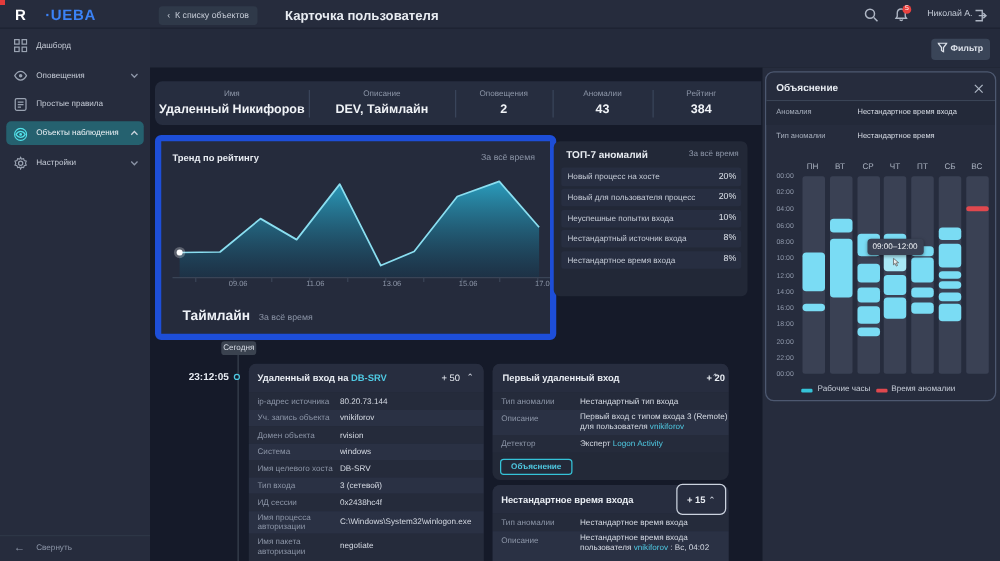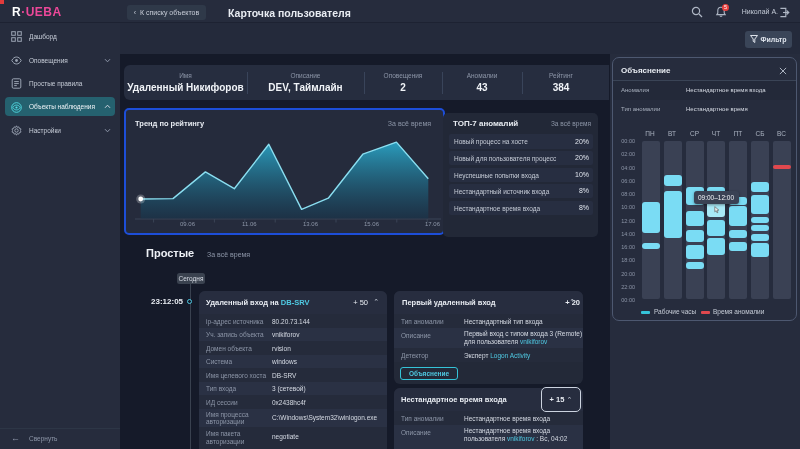--- a/index.html
+++ b/index.html
@@ -7,21 +7,21 @@
     font-family:"Liberation Sans", sans-serif; }
   .abs { position:absolute; }
   body { position:relative; }
   .cyan { color:#4fc9e2; }
 </style>
 </head>
 <body>
 
 <div class="abs" style="left:0;top:0;width:800px;height:23px;background:#262c3d;border-bottom:1px solid #1d2232;"></div>
 <div class="abs" style="left:0;top:0;width:4px;height:4px;background:#e23b3b;"></div>
-<div class="abs" style="left:12px;top:5px;font-size:12px;font-weight:bold;color:#fff;letter-spacing:.5px;">R<span style="color:#ec4899;">·UEBA</span></div>
+<div class="abs" style="left:12px;top:5px;font-size:12px;font-weight:bold;color:#fff;letter-spacing:.5px;">R<span style="color:#3b82f6;margin-left:15px;">·UEBA</span></div>
 
 <div class="abs" style="left:127px;top:5px;width:79px;height:15px;background:#2f3949;border-radius:3px;color:#c7cdd8;font-size:7px;line-height:15px;text-align:center;">‹&nbsp; К списку объектов</div>
 <div class="abs" style="left:228px;top:7px;font-size:10.5px;font-weight:bold;color:#e8ecf2;">Карточка пользователя</div>
 
 <svg class="abs" style="left:691px;top:6px;" width="12" height="12" viewBox="0 0 12 12">
     <circle cx="5" cy="5" r="3.6" fill="none" stroke="#aeb6c4" stroke-width="1.2"></circle>
     <line x1="8" y1="8" x2="11" y2="11" stroke="#aeb6c4" stroke-width="1.2"></line>
   </svg>
 <svg class="abs" style="left:715px;top:6px;" width="12" height="12" viewBox="0 0 12 12">
     <path d="M6 1.2 C3.8 1.2 2.8 2.8 2.8 4.6 L2.8 7 L1.8 8.6 L10.2 8.6 L9.2 7 L9.2 4.6 C9.2 2.8 8.2 1.2 6 1.2 Z" fill="none" stroke="#aeb6c4" stroke-width="1.1"></path>
@@ -101,21 +101,21 @@
   <div class="abs" style="left:123px;top:7px;width:117px;text-align:center;font-size:6.5px;color:#8d96a8;">Описание</div>
   <div class="abs" style="left:123px;top:17px;width:117px;text-align:center;font-size:10px;font-weight:bold;color:#f0f3f7;">DEV, Таймлайн</div>
   <div class="abs" style="left:240px;top:7px;width:78px;text-align:center;font-size:6.5px;color:#8d96a8;">Оповещения</div>
   <div class="abs" style="left:240px;top:17px;width:78px;text-align:center;font-size:10px;font-weight:bold;color:#f0f3f7;">2</div>
   <div class="abs" style="left:318px;top:7px;width:80px;text-align:center;font-size:6.5px;color:#8d96a8;">Аномалии</div>
   <div class="abs" style="left:318px;top:17px;width:80px;text-align:center;font-size:10px;font-weight:bold;color:#f0f3f7;">43</div>
   <div class="abs" style="left:398px;top:7px;width:78px;text-align:center;font-size:6.5px;color:#8d96a8;">Рейтинг</div>
   <div class="abs" style="left:398px;top:17px;width:78px;text-align:center;font-size:10px;font-weight:bold;color:#f0f3f7;">384</div>
 </div>
 
-<div class="abs" style="left:124px;top:108px;width:321px;height:127px;background:#252b3c;border:2px solid #1d4ed8;border-radius:5px;overflow:hidden;">
+<div class="abs" style="left:124px;top:108px;width:321px;height:164px;background:#252b3c;border:5px solid #1d4ed8;border-radius:5px;overflow:hidden;">
   <div class="abs" style="left:9px;top:9px;font-size:7.5px;font-weight:bold;color:#e8ecf2;">Тренд по рейтингу</div>
   <div class="abs" style="right:12px;top:10px;font-size:7px;color:#8d96a8;">За всё время</div>
   <svg class="abs" style="left:0;top:0;" width="318" height="124" viewBox="0 0 318 124">
     <defs>
       <linearGradient id="cg" x1="0" y1="0" x2="0" y2="1">
         <stop offset="0" stop-color="#2ba3c4" stop-opacity="0.95"></stop>
         <stop offset="1" stop-color="#17374e" stop-opacity="0.55"></stop>
       </linearGradient>
     </defs>
     <line x1="9" y1="109" x2="315" y2="109" stroke="#3a4456" stroke-width="1"></line>
@@ -159,21 +159,21 @@
   <div class="abs" style="left:6px;top:70.9px;width:144px;height:14.5px;background:#272e41;border-radius:2px;">
       <span class="abs" style="left:5px;top:4px;font-size:6.5px;color:#c6ccd7;">Нестандартный источник входа</span>
       <span class="abs" style="right:4px;top:3.5px;font-size:7px;color:#dfe4ec;">8%</span>
     </div>
   <div class="abs" style="left:6px;top:87.7px;width:144px;height:14.5px;background:#272e41;border-radius:2px;">
       <span class="abs" style="left:5px;top:4px;font-size:6.5px;color:#c6ccd7;">Нестандартное время входа</span>
       <span class="abs" style="right:4px;top:3.5px;font-size:7px;color:#dfe4ec;">8%</span>
     </div>
 </div>
 
-<div class="abs" style="left:146px;top:247px;font-size:11px;font-weight:bold;color:#eef1f6;">Простые</div>
+<div class="abs" style="left:146px;top:247px;font-size:11px;font-weight:bold;color:#eef1f6;">Таймлайн</div>
 <div class="abs" style="left:207px;top:251px;font-size:7px;color:#8d96a8;">За всё время</div>
 <div class="abs" style="left:177px;top:273px;width:28px;height:11px;background:#3a424f;border-radius:2.5px;color:#d6dbe4;font-size:6.5px;line-height:11px;text-align:center;">Сегодня</div>
 <div class="abs" style="left:190px;top:284px;width:1px;height:165px;background:#39414f;"></div>
 <div class="abs" style="left:151px;top:297px;font-size:8px;font-weight:bold;color:#e8ecf2;">23:12:05</div>
 <div class="abs" style="left:187px;top:299px;width:5px;height:5px;border:1.2px solid #4fc9e2;border-radius:50%;background:#141b2a;"></div>
 
 <div class="abs" style="left:199px;top:291px;width:188px;height:158px;background:#232938;border-radius:6px 6px 0 0;overflow:hidden;">
   <div class="abs" style="left:0;top:0;width:188px;height:23px;background:#272d3f;"></div>
   <div class="abs" style="left:7px;top:7px;font-size:7.5px;font-weight:bold;color:#e8ecf2;">Удаленный вход на <span class="cyan">DB-SRV</span></div>
   <div class="abs" style="right:19px;top:7px;font-size:7.5px;font-weight:normal;color:#e8ecf2;margin-left:18px;">+ 50</div>

